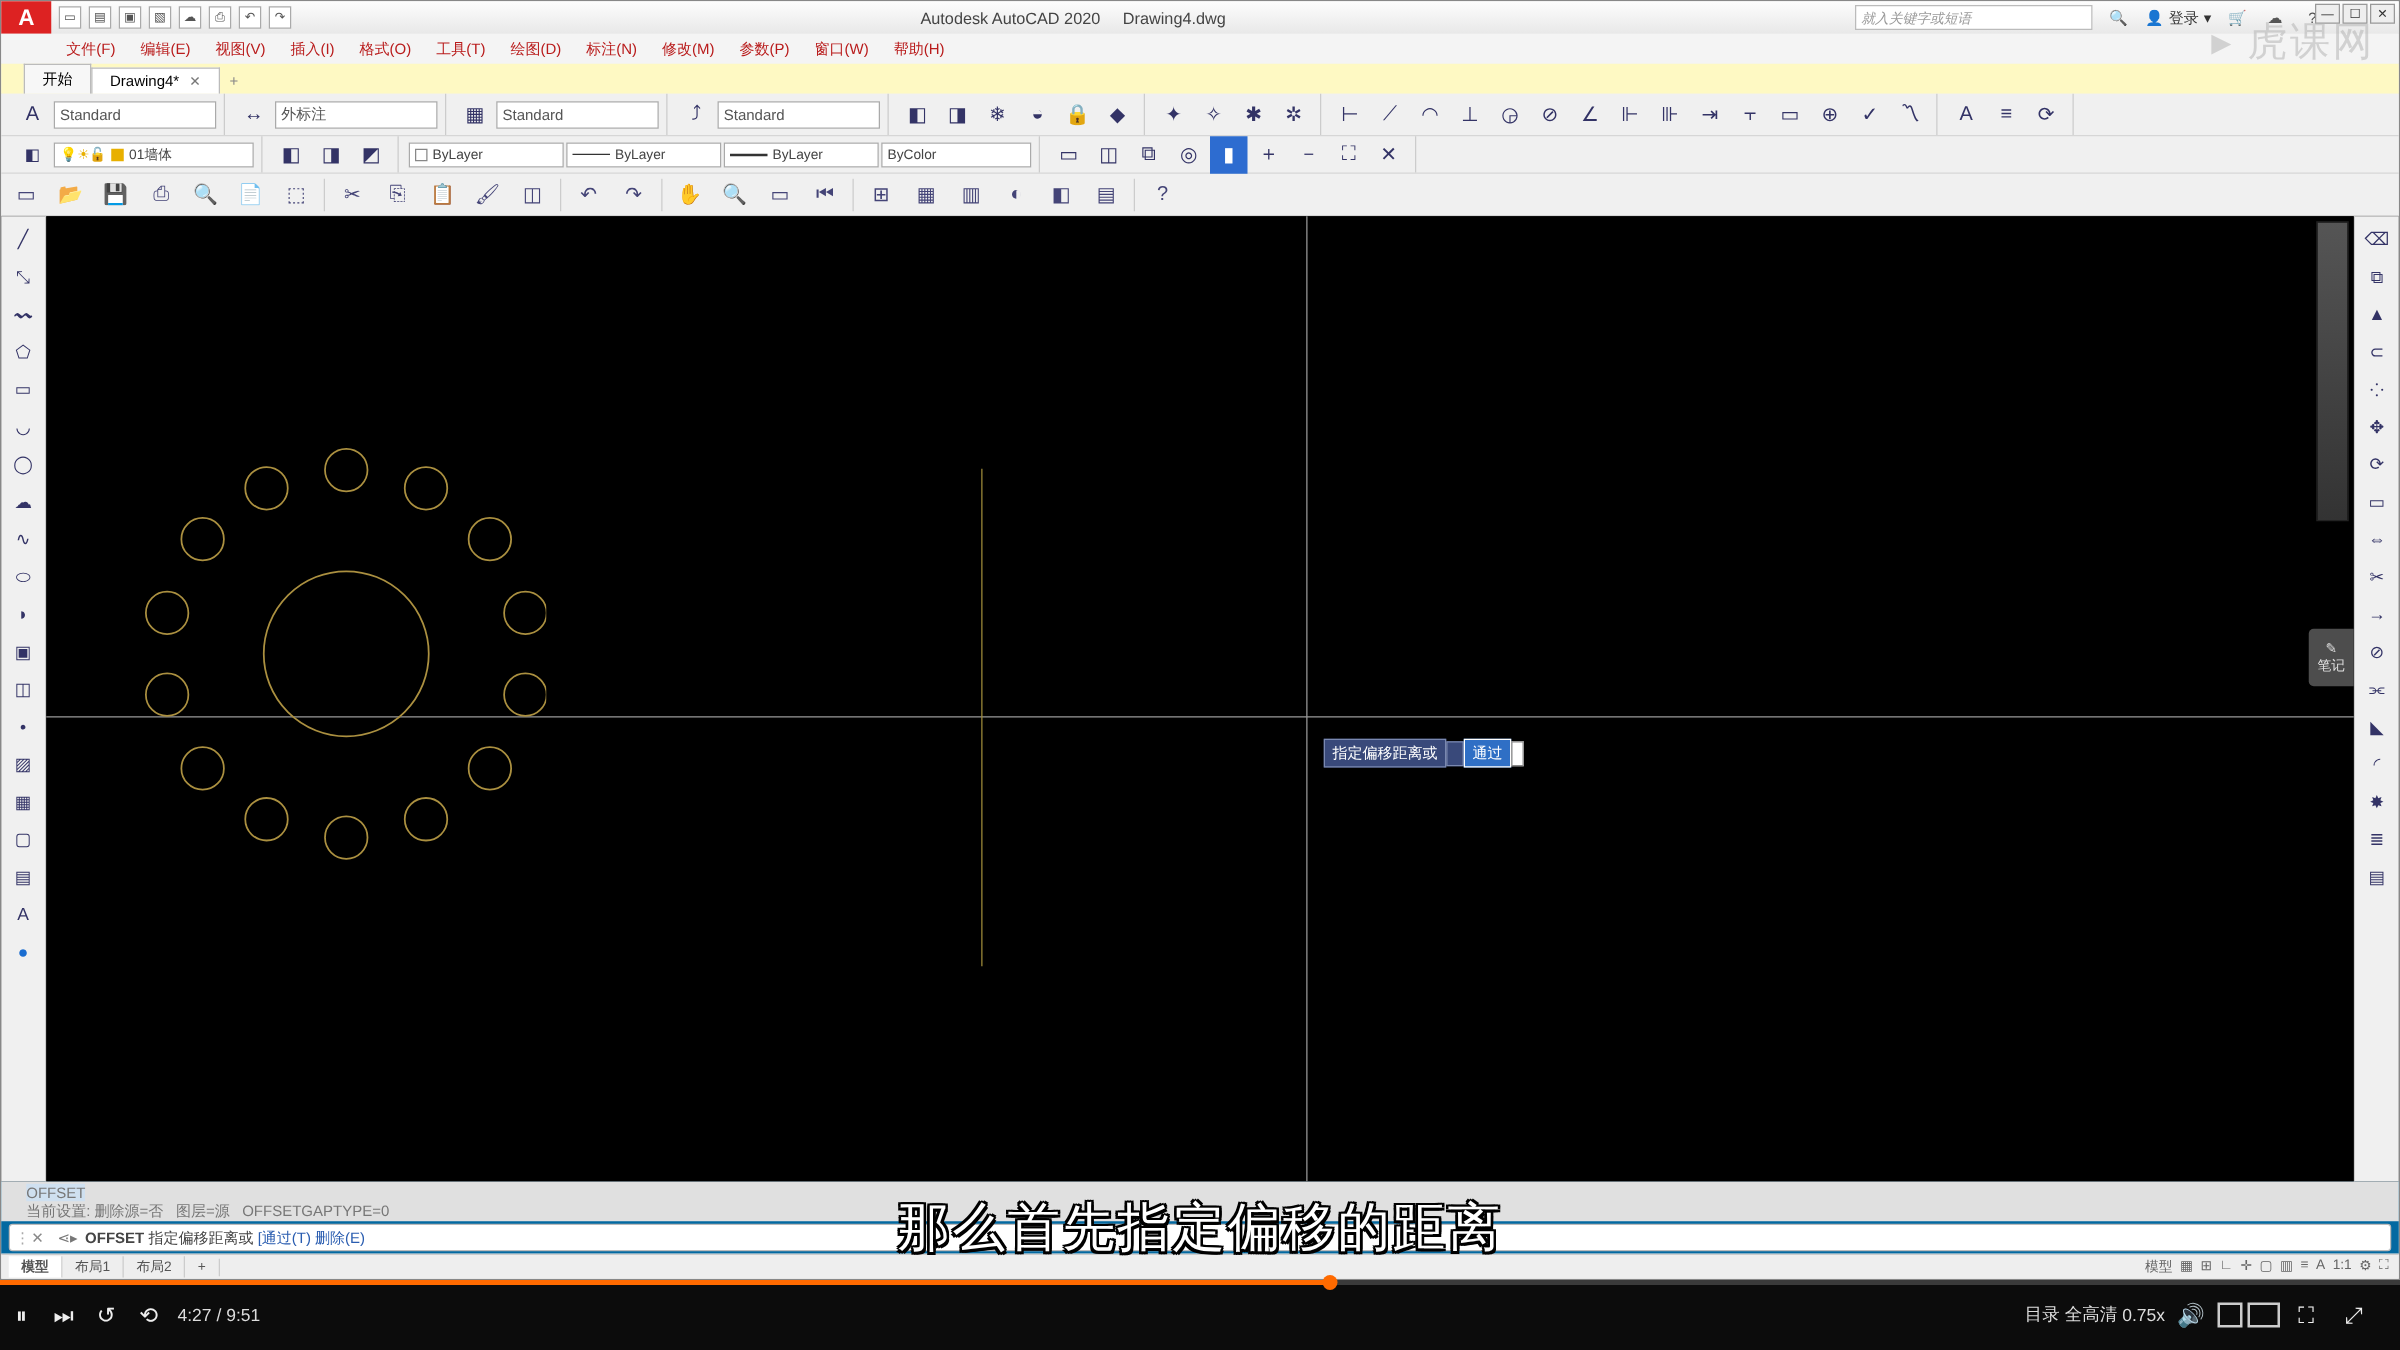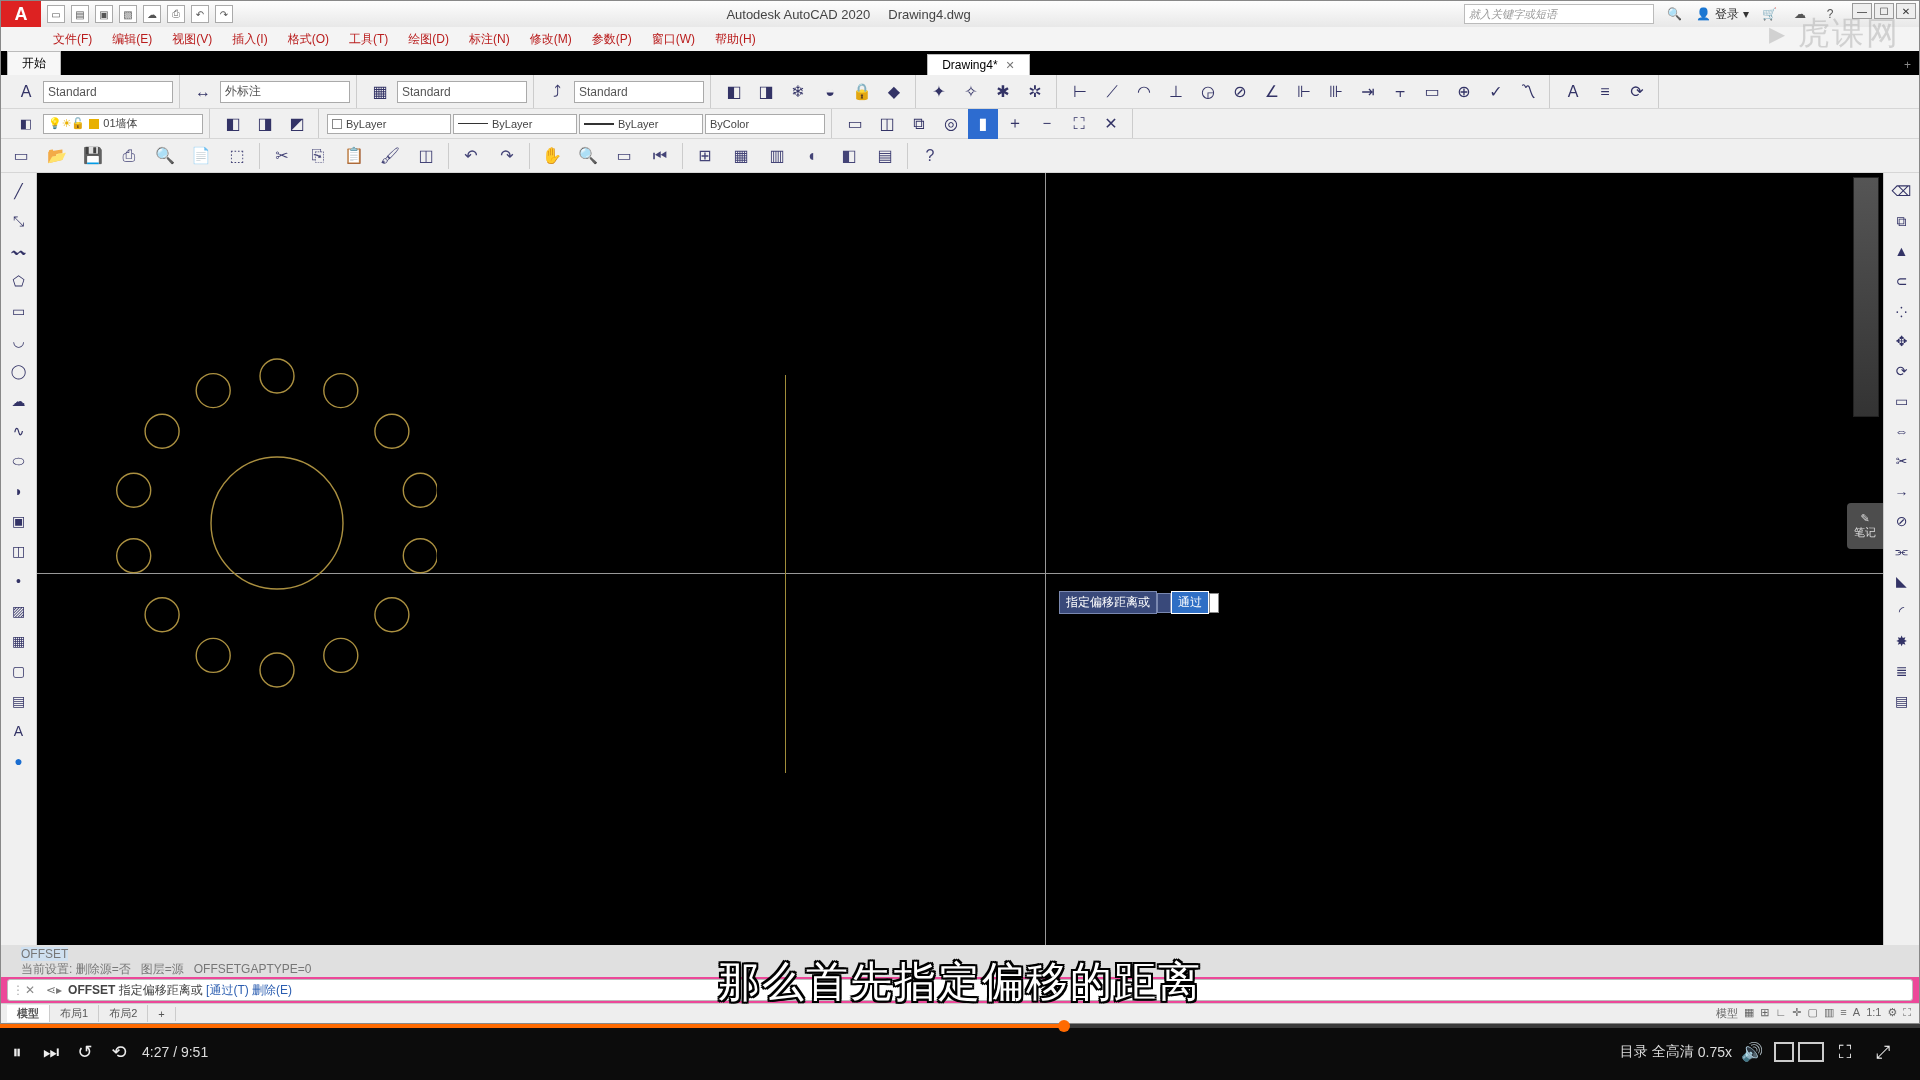--- a/index.html
+++ b/index.html
@@ -18,36 +18,36 @@
   .app-icon {
     width: 40px; height: 26px; background: #d22; display: flex; align-items: center; justify-content: center;
     color: #fff; font-weight: bold; font-size: 18px; margin-right: 6px;
   }
   .qat { display: flex; align-items: center; gap: 6px; }
   .qat-btn {
     width: 18px; height: 18px; border: 1px solid #aaa; background: #fff; display: flex; align-items: center; justify-content: center;
     font-size: 10px; color: #555;
   }
   .title-center { flex: 1; text-align: center; font-size: 13px; color: #444; }
-  .title-right { display: flex; align-items: center; gap: 12px; padding-right: 80px; }
+  .title-right { display: flex; align-items: center; gap: 12px; padding-right: 60px; }
   .search-box {
     width: 190px; height: 20px; background: #fff; border: 1px solid #bbb; font-size: 11px; color: #999;
     display: flex; align-items: center; padding: 0 4px; font-style: italic;
   }
   .tr-btn { width: 18px; height: 18px; display: flex; align-items: center; justify-content: center; color: #555; font-size: 12px; }
   .tr-login { font-size: 12px; color: #333; display:flex; align-items:center; gap:4px;}
   .win-controls { position: absolute; right: 4px; top: 3px; display: flex; gap: 2px; }
   .win-btn { width: 20px; height: 16px; border: 1px solid #999; background: #eee; font-size: 10px; display:flex; align-items:center; justify-content:center;}
 
   
   .menubar { height: 24px; background: #f4f4f4; display: flex; align-items: center; padding-left: 42px; font-size: 12px; color: #b91c1c; }
   .menu-item { padding: 0 10px; height: 100%; display: flex; align-items: center; }
 
   
-  .doc-tabs { height: 24px; background: #000000; display: flex; align-items: flex-end; padding-left: 6px; font-size: 12px; justify-content: space-between; }
+  .doc-tabs { height: 24px; background: #fef9c3; display: flex; align-items: flex-end; padding-left: 18px; font-size: 12px; }
   .doc-tab-start { padding: 3px 14px; background: #f7f7f7; border: 1px solid #bbb; border-bottom: none; }
   .doc-tab-active { padding: 3px 14px; background: #fff; border: 1px solid #bbb; border-bottom: none; display:flex; gap:8px; align-items:center;}
   .doc-tab-x { color:#777; font-size:11px;}
   .doc-tab-plus { padding: 3px 8px; color:#888; }
 
   
   .toolbars { background: #f0f0f0; display: flex; flex-direction: column; }
   .tb-row { height: 34px; border-bottom: 1px solid #d6d6d6; display: flex; align-items: center; padding: 0 4px; gap: 2px; }
   .tb-row2 { height: 30px; border-bottom: 1px solid #d6d6d6; display: flex; align-items: center; padding: 0 4px; gap: 2px; }
   .panel { display: flex; align-items: center; gap: 2px; border-right: 1px solid #ccc; padding: 0 6px; height: 100%; }
@@ -105,21 +105,21 @@
     position:absolute; right:4px; top:4px; width:26px; height:240px; background:linear-gradient(#555,#333);
     border:1px solid #222;
   }
 
   .notes-tab {
     position:absolute; right:0; top:330px; width:36px; height:46px; background:#4d4d4d; color:#ddd;
     font-size:11px; display:flex; flex-direction:column; align-items:center; justify-content:center; border-radius:4px 0 0 4px;
   }
 
   
-  .cmd-area { background:#ec4899; }
+  .cmd-area { background:#0369a1; }
   .cmd-hist { font-size:12px; color:#777; padding:2px 4px 0 20px; line-height:15px; background:#e0e0e0;}
   .cmd-hist .hl{background:#cfe0f0;}
   .cmd-input {
     height:22px; background:#fff; border:1px solid #bbb; margin:2px 6px; display:flex; align-items:center; font-size:12px; color:#444;
     border-radius:3px;
   }
   .cmd-x{width:20px; text-align:center; color:#888;}
   .cmd-handle{width:12px; padding-left:4px; color:#aaa;}
   .cmd-chev{color:#777; padding:0 6px;}
   .cmd-kw{color:#2a5db0;}

